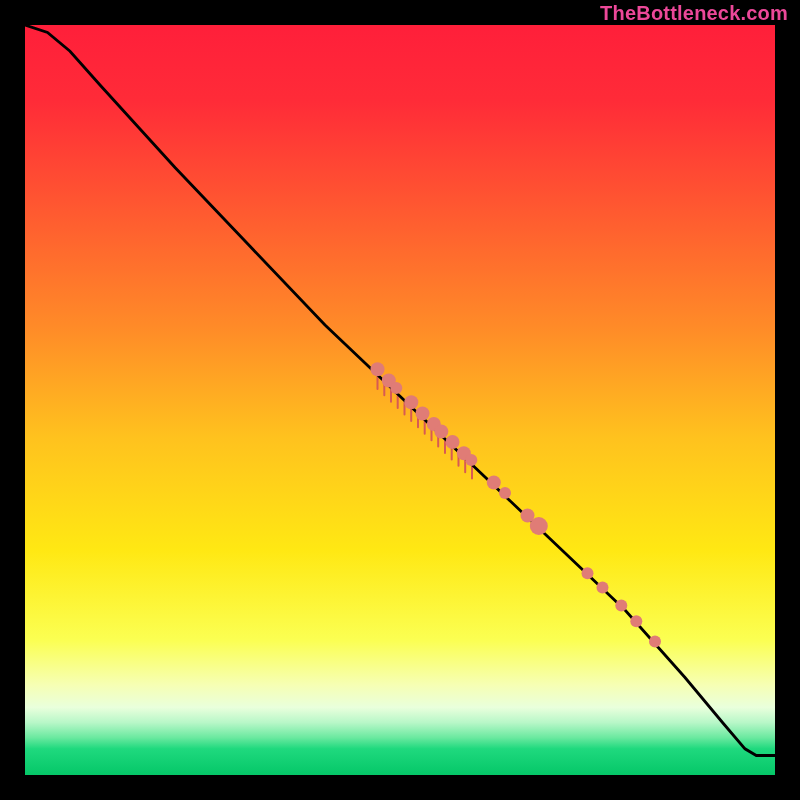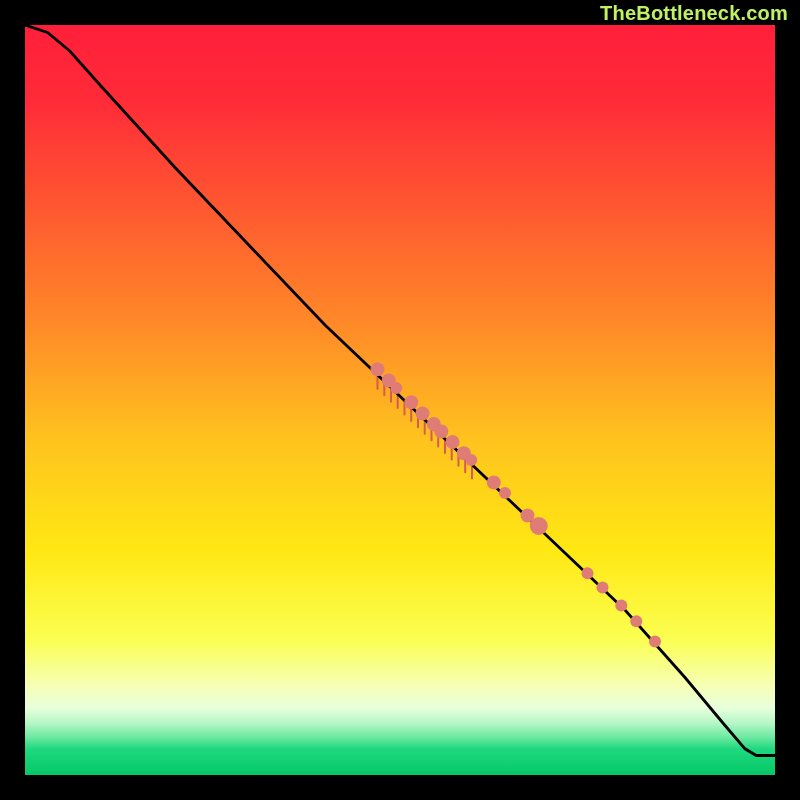--- a/index.html
+++ b/index.html
@@ -13,21 +13,21 @@
   }
   .stage {
     position: relative;
     width: 800px;
     height: 800px;
   }
   .watermark {
     position: absolute;
     top: 2px;
     right: 12px;
-    color: #bef264;
+    color: #ec4899;
     font-size: 20px;
     font-weight: bold;
     letter-spacing: 0.2px;
     z-index: 5;
     user-select: none;
   }
   svg.plot {
     position: absolute;
     left: 0;
     top: 0;

